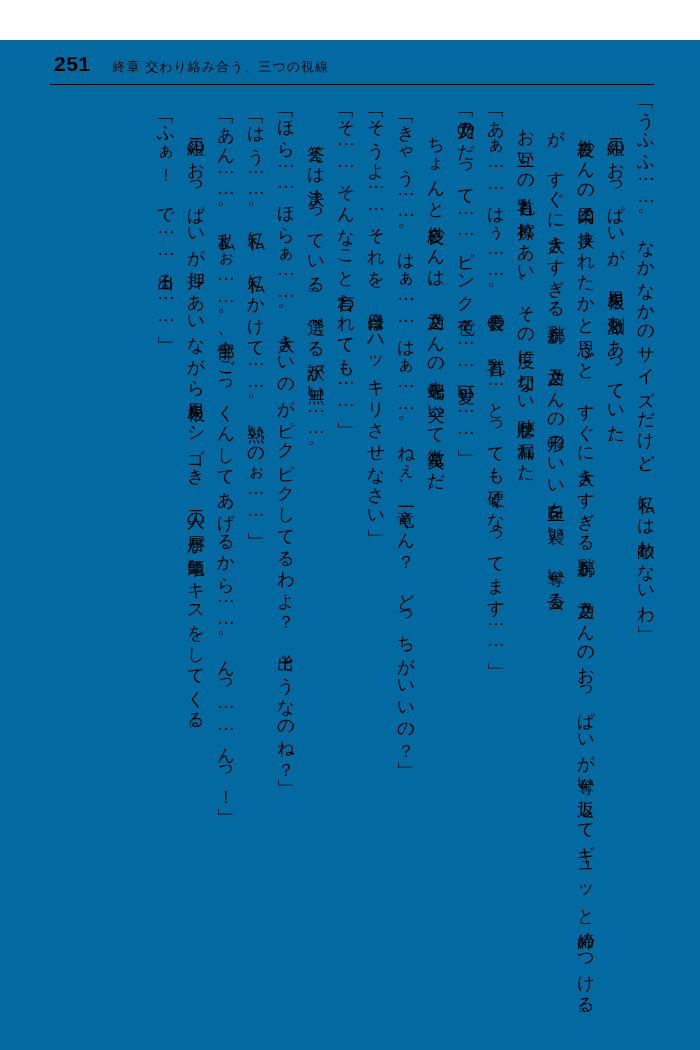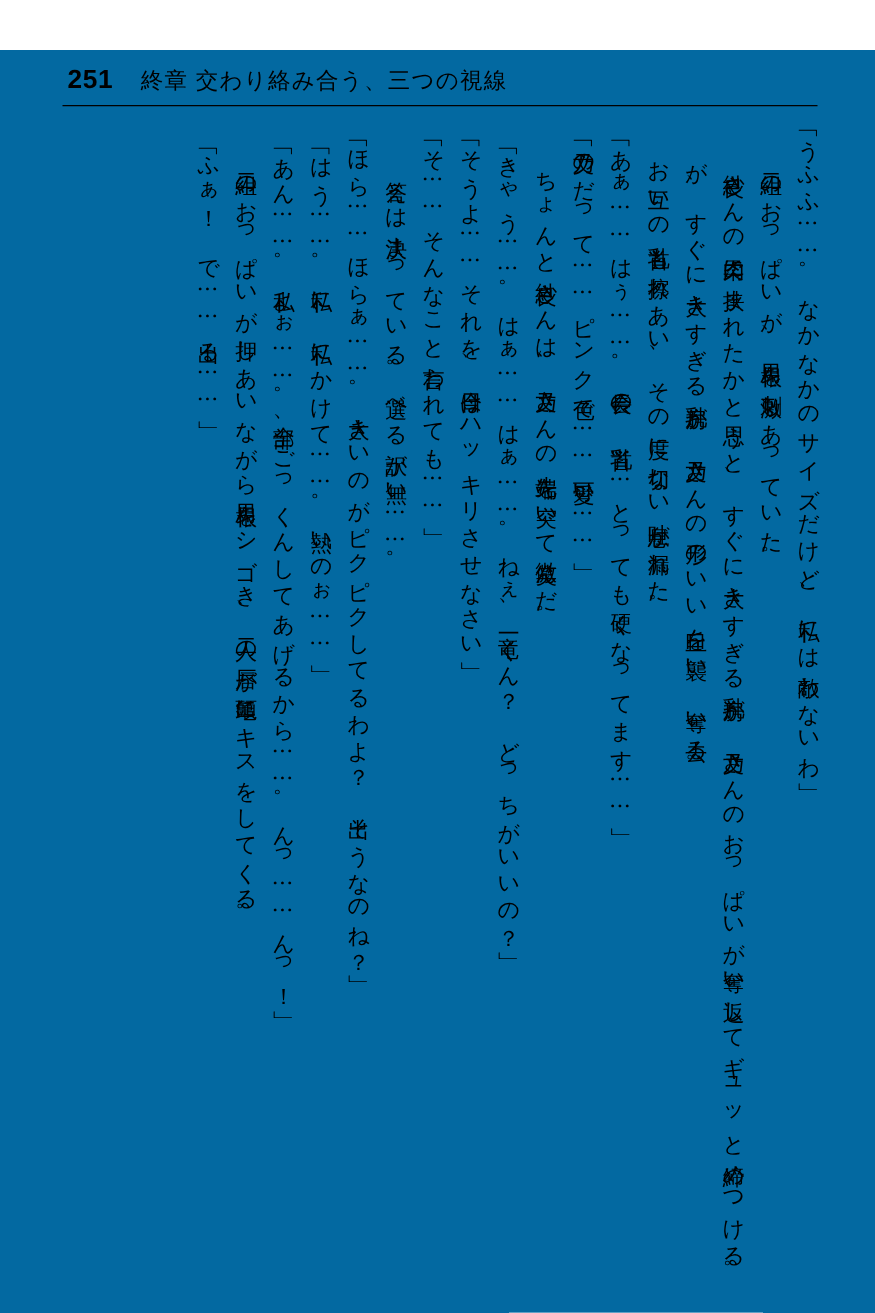--- a/index.html
+++ b/index.html
@@ -36,21 +36,21 @@
   }
   .header .page-number {
     margin-left: 54px;
     font-size: 21px;
     font-weight: bold;
     letter-spacing: 0.5px;
     font-family: "Liberation Sans", sans-serif;
   }
   .header .chapter-title {
     margin-left: 22px;
-    font-size: 18px;
+    font-size: 13px;
     font-family: "Liberation Sans", sans-serif;
     letter-spacing: 1px;
   }
   .rule {
     position: absolute;
     left: 50px;
     top: 44px;
     width: 604px;
     height: 1px;
     background: #000000;

